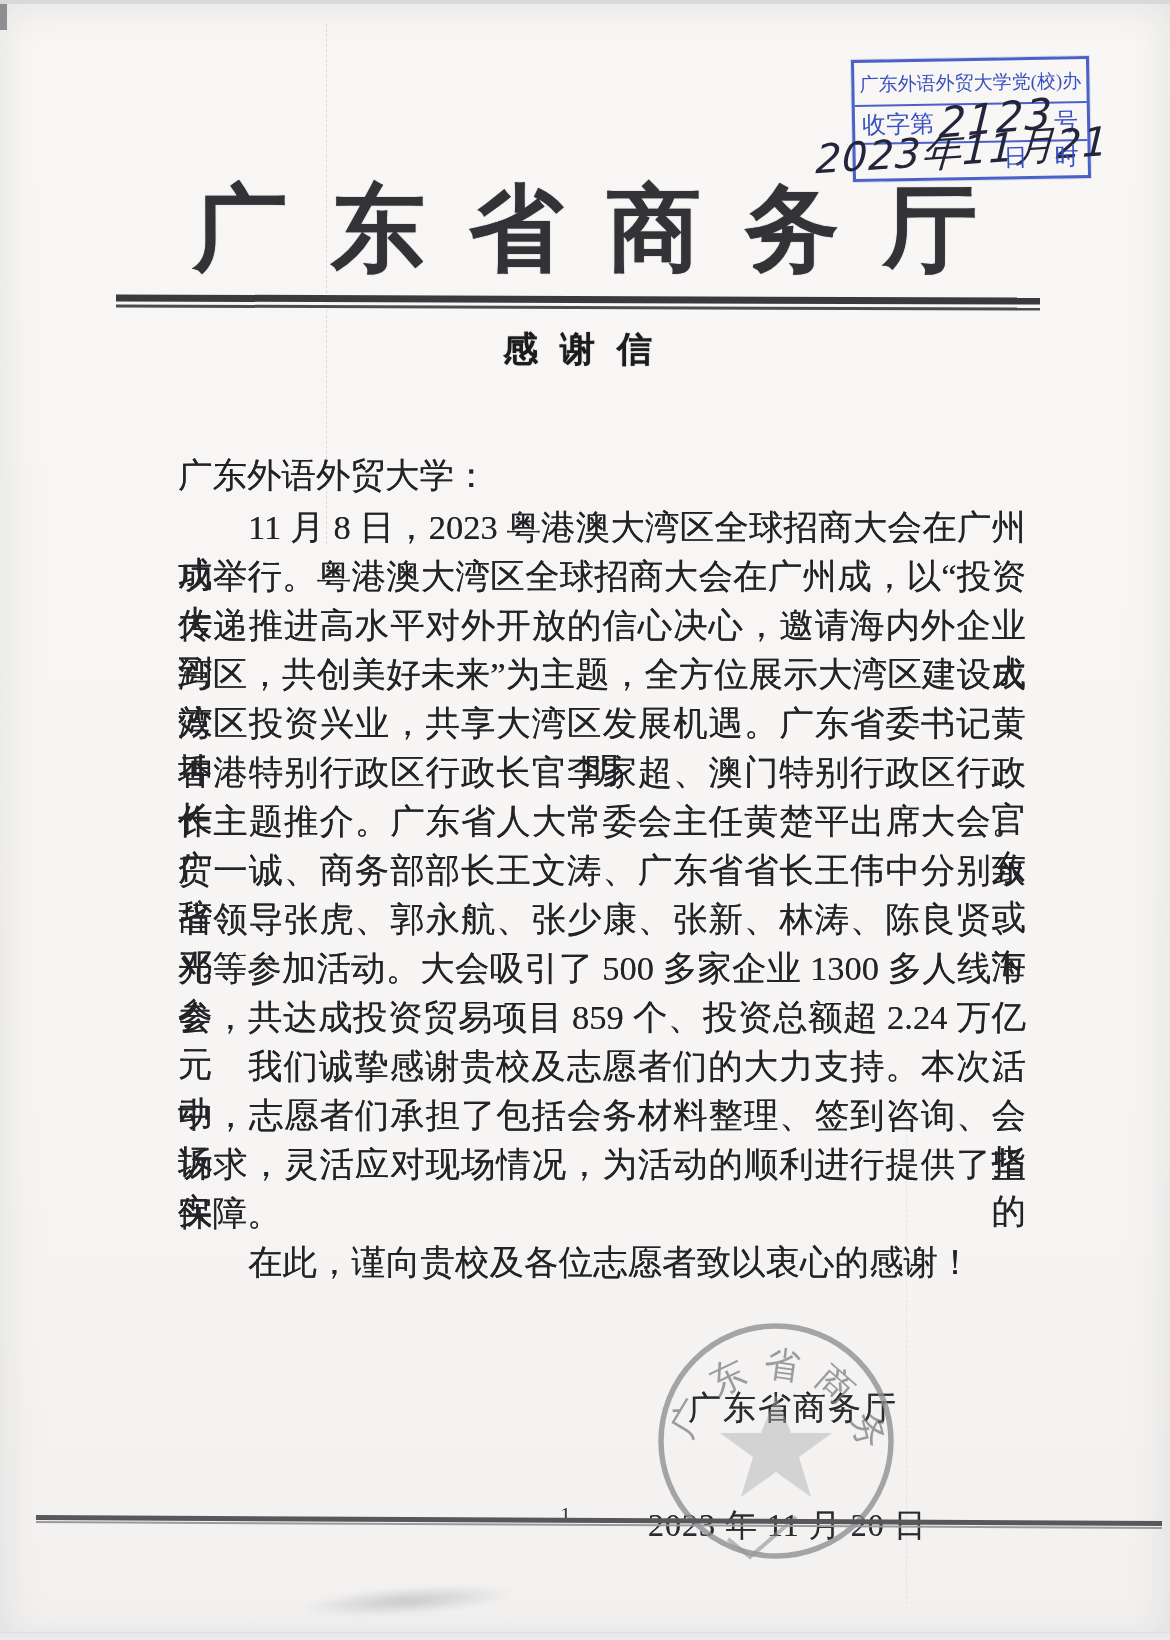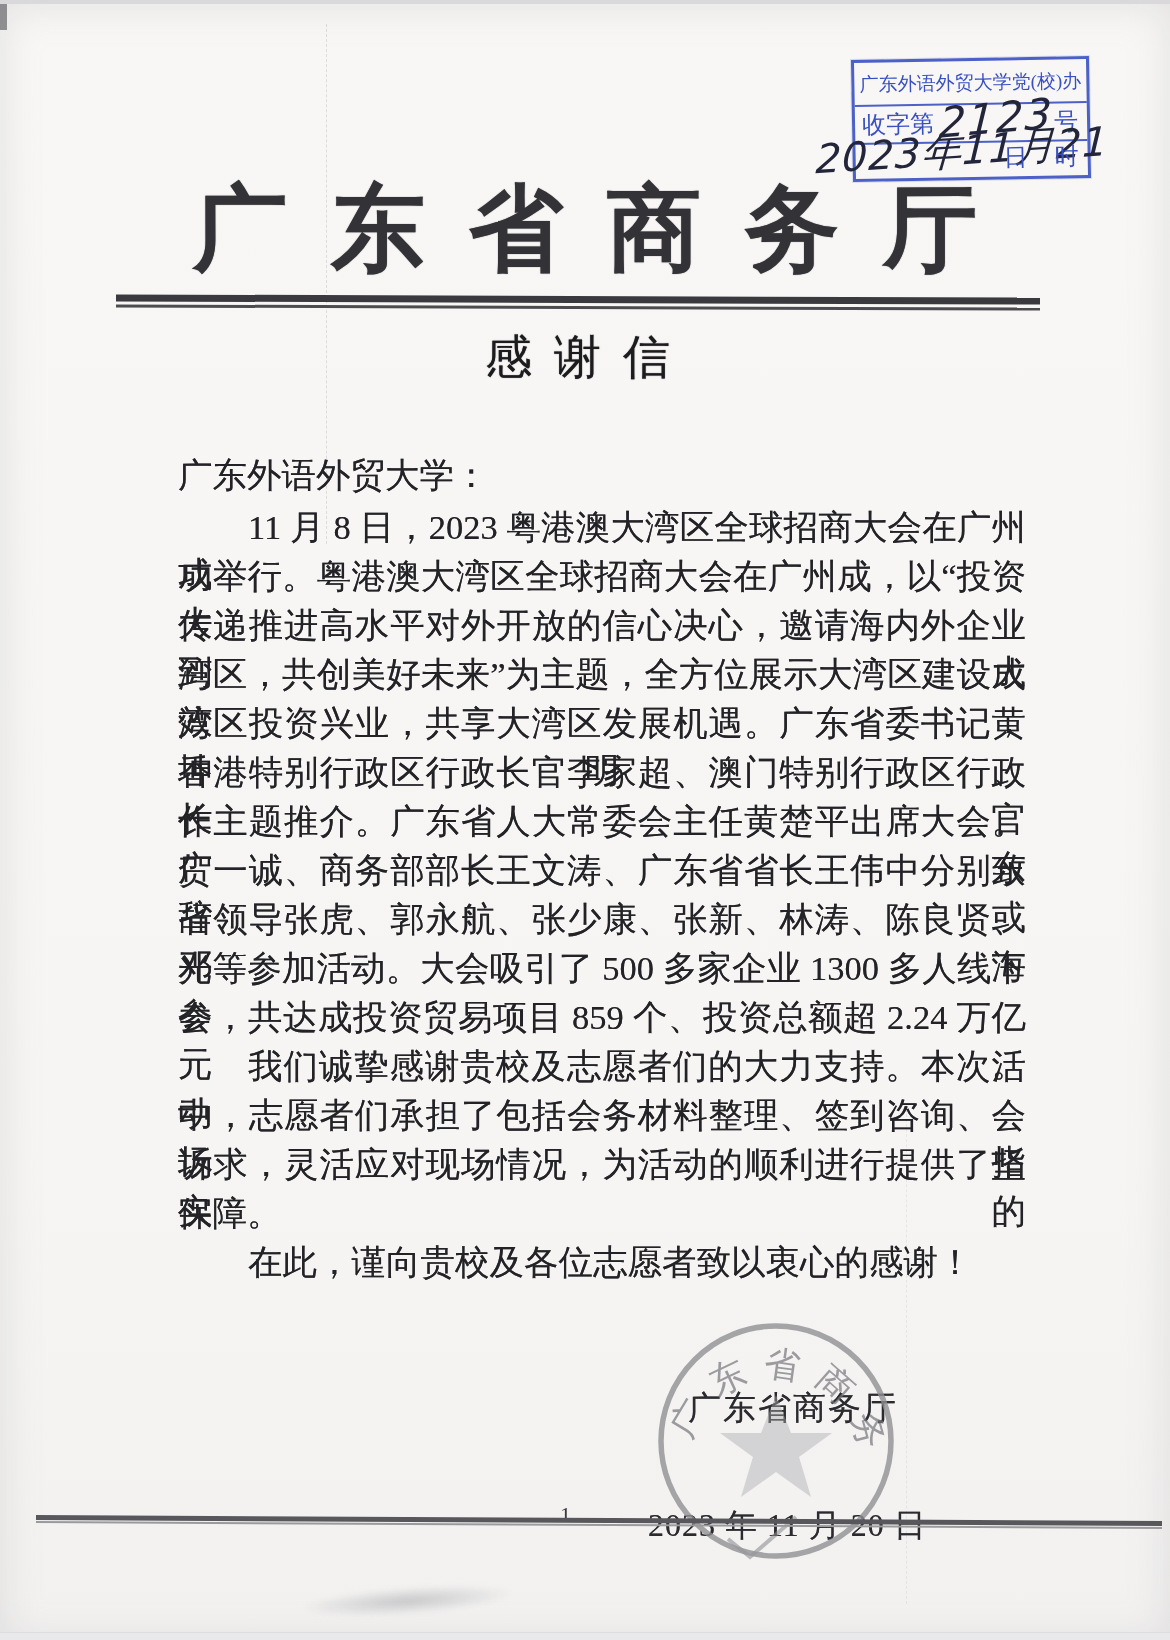--- a/index.html
+++ b/index.html
@@ -36,21 +36,21 @@
 
   
   .org-title{position:absolute;left:0;top:162px;width:1170px;text-align:center;
              font-size:94px;font-weight:600;color:#333337;letter-spacing:44px;margin-left:0;
              text-indent:44px;white-space:nowrap;text-shadow:0 0 1px rgba(75,75,82,.9);}
   .double-rule{position:absolute;left:116px;top:292px;width:924px;transform:rotate(.2deg);}
   .double-rule .r1{height:7px;background:#3a3a3e;}
   .double-rule .r2{height:3px;background:#4c4c50;margin-top:3px;}
 
   .doc-title{position:absolute;left:0;top:322px;width:1155px;text-align:center;
-             font-size:47px;font-weight:normal;color:#1c1c1f;letter-spacing:22px;text-indent:22px;
+             font-size:35px;font-weight:bold;color:#1c1c1f;letter-spacing:22px;text-indent:22px;
              text-shadow:0 0 1px rgba(30,30,35,.85);}
 
   
   .letter-body{position:absolute;left:178px;top:448px;width:848px;color:#232327;
                text-shadow:0 0 .6px rgba(45,45,52,.75);}
   .salutation{height:52px;font-size:34.5px;line-height:46px;}
   .bline{height:49px;font-size:34.5px;line-height:47px;}
   .bline.full{text-align:justify;text-align-last:justify;}
   .bline.ind{text-indent:70px;}
 

